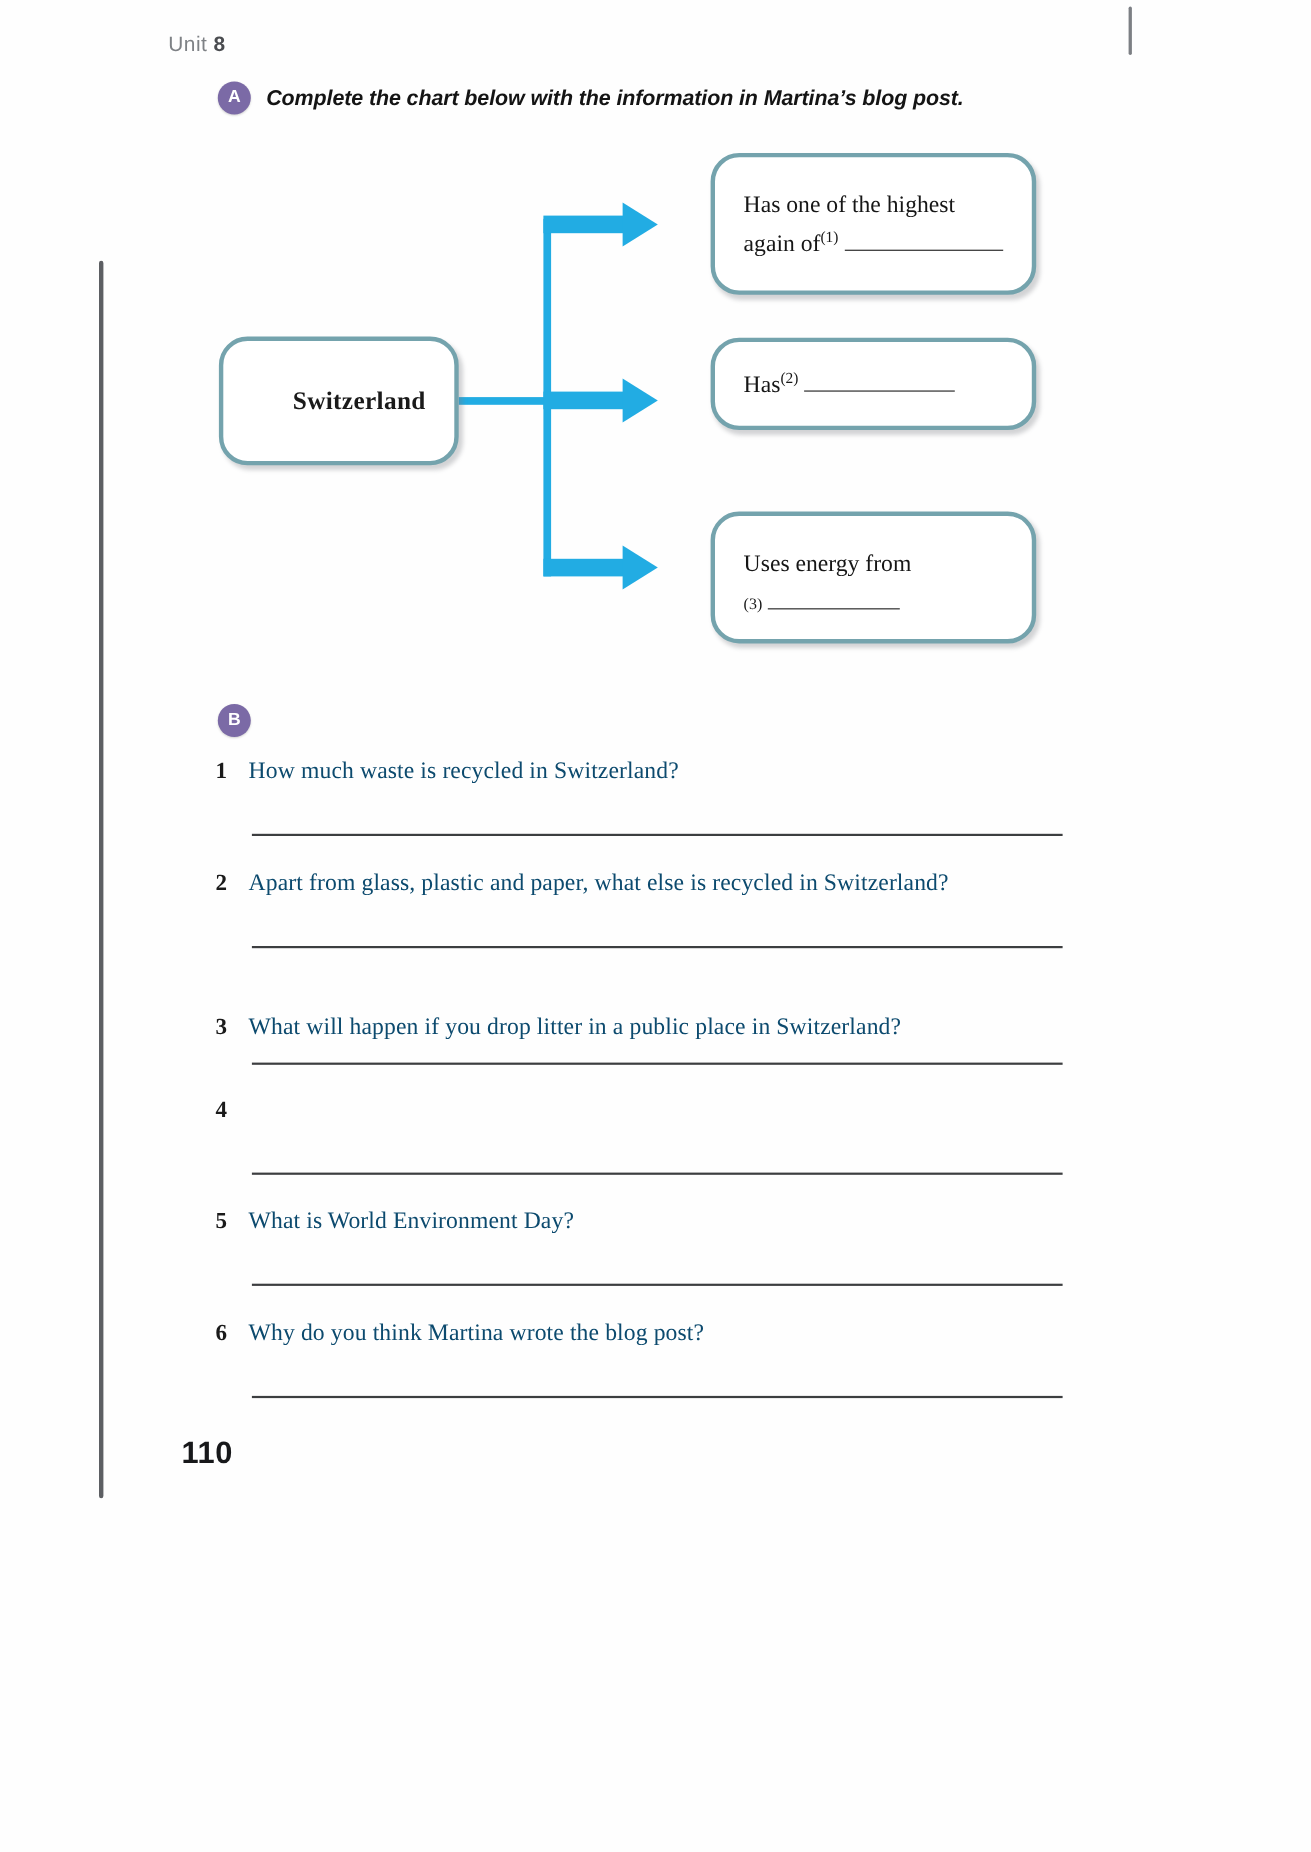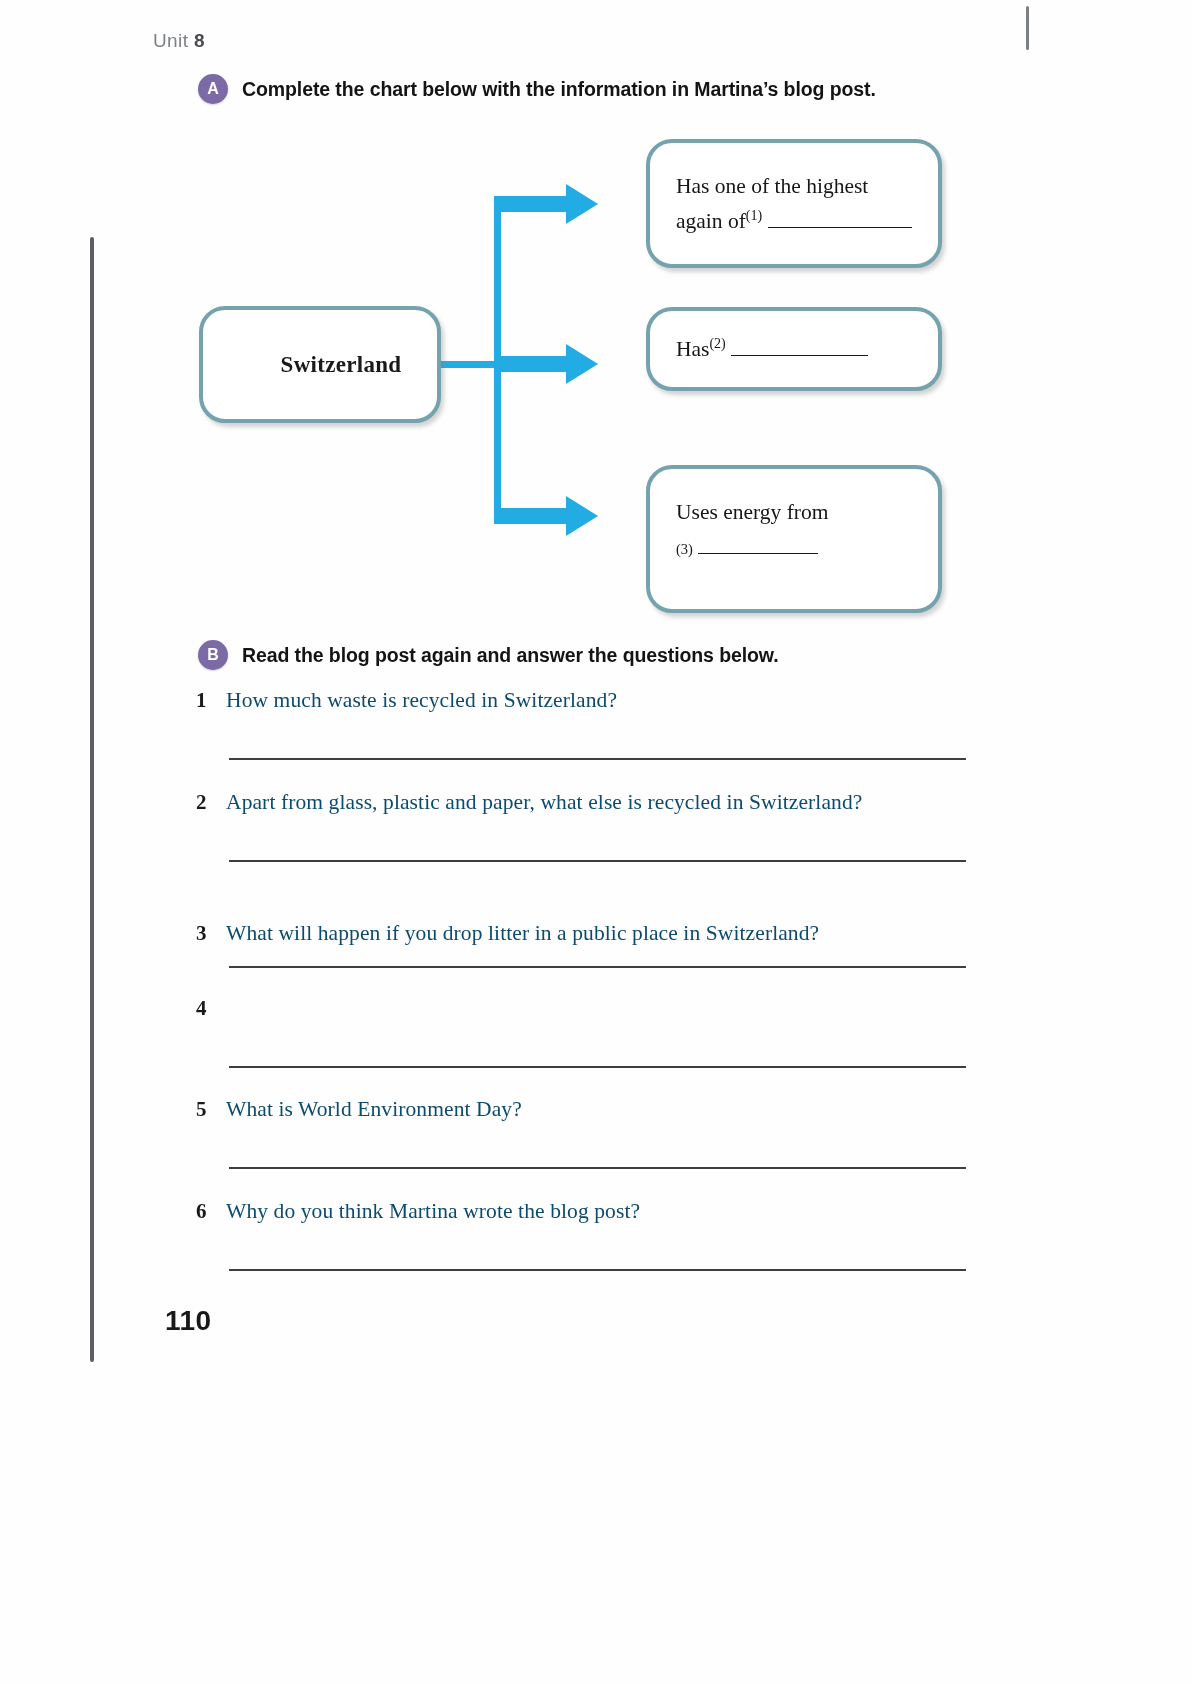--- a/index.html
+++ b/index.html
@@ -85,20 +85,21 @@
     font-weight: bold;
     font-size: 16px;
     display: flex;
     align-items: center;
     justify-content: center;
     flex: 0 0 auto;
     box-shadow: 0 1px 2px rgba(0,0,0,.18);
   }
   .exercise-text {
     font-family: "Liberation Sans", sans-serif;
+    font-style: italic;
     font-weight: bold;
     font-size: 19.5px;
     color: #141414;
     letter-spacing: -.1px;
     white-space: nowrap;
   }
 
   #ex-a { left: 198px; top: 74px; }
   #ex-b { left: 198px; top: 640px; }
 
@@ -120,42 +121,42 @@
     border-radius: 26px;
     box-shadow: 3px 4px 4px rgba(120,125,130,.33);
     display: flex;
     align-items: center;
     padding: 0 26px;
   }
 
   #node-switzerland {
     left: 199px;
     top: 306px;
-    width: 242px;
+    width: 218px;
     height: 117px;
-    justify-content: center;
+    justify-content: flex-end;
   }
   #node-switzerland .node-text {
     font-family: "Liberation Serif", serif;
     font-weight: bold;
     font-size: 23px;
     letter-spacing: .3px;
     padding-left: 42px;
   }
 
   .branch-box {
     left: 622px;
     width: 296px;
     align-items: flex-start;
     padding-top: 26px;
     margin-left: 24px;
   }
   #node-b1 { top: 139px; height: 129px; }
   #node-b2 { top: 307px; height: 84px; padding-top: 0; align-items: center; }
-  #node-b3 { top: 465px; height: 148px; }
+  #node-b3 { top: 465px; height: 120px; }
 
   .node-line {
     font-family: "Liberation Serif", serif;
     font-size: 21.5px;
     line-height: 1.62;
     color: #161616;
   }
   .sup {
     font-size: 14px;
     vertical-align: super;
@@ -305,21 +306,20 @@
           <span class="inline-num">(3)</span>
           <span class="blank blank-w3"></span>
         </div>
       </div>
     </div>
 
   </div>
 
   <div class="exercise-head" id="ex-b">
     <div class="badge">B</div>
-    <div class="exercise-text">Read the blog post again and answer the questions below.</div>
   </div>
 
   <div id="questions">
 
     <div class="question" id="q1">
       <div class="q-row">
         <span class="q-num">1</span>
         <span class="q-text">How much waste is recycled in Switzerland?</span>
       </div>
     </div>

